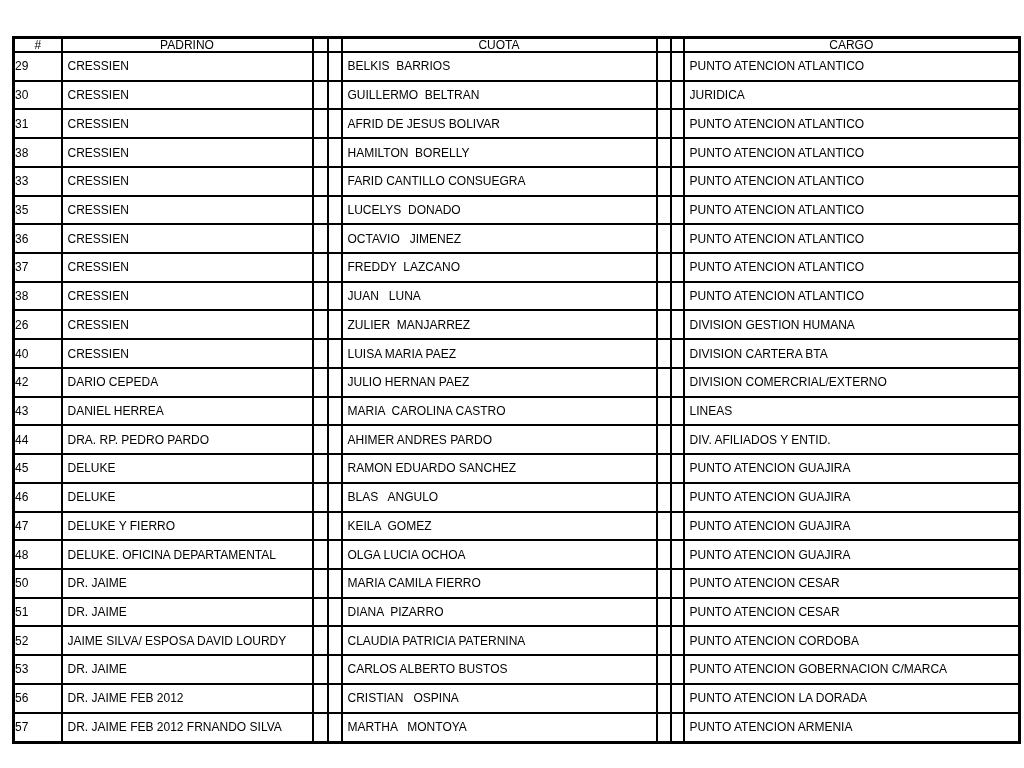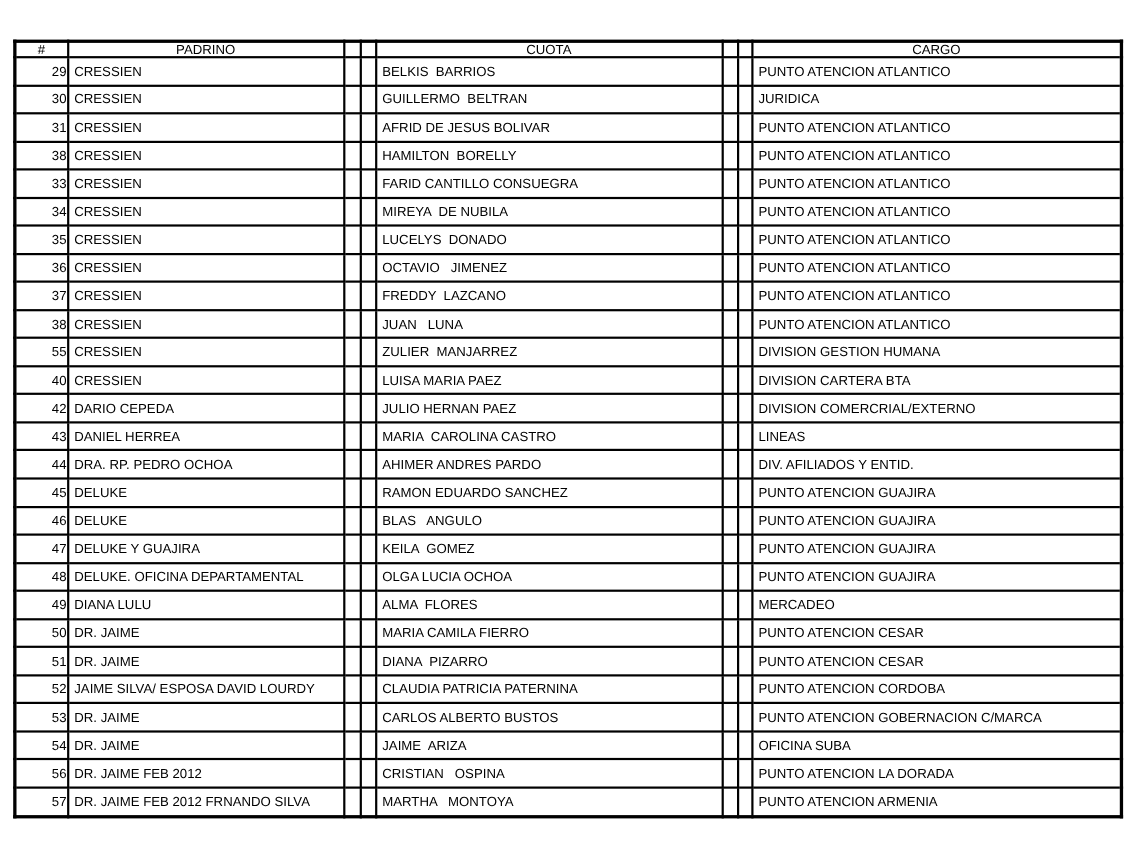--- a/index.html
+++ b/index.html
@@ -39,21 +39,21 @@
     text-align: left;
     vertical-align: middle;
     white-space: pre;
     overflow: hidden;
   }
   table.sheet thead th {
     text-align: center;
     padding: 0;
   }
   table.sheet td.num {
-    text-align: right;
+    text-align: left;
     padding: 0;
   }
   table.sheet td.spacer,
   table.sheet th.spacer {
     padding: 0;
   }
 </style>
 </head>
 <body>
 
@@ -126,30 +126,20 @@
           <td class="num">33</td>
           <td>CRESSIEN</td>
           <td class="spacer"></td>
           <td class="spacer"></td>
           <td>FARID CANTILLO CONSUEGRA</td>
           <td class="spacer"></td>
           <td class="spacer"></td>
           <td>PUNTO ATENCION ATLANTICO</td>
         </tr>
         <tr>
-          <td class="num">34</td>
-          <td>CRESSIEN</td>
-          <td class="spacer"></td>
-          <td class="spacer"></td>
-          <td>MIREYA  DE NUBILA</td>
-          <td class="spacer"></td>
-          <td class="spacer"></td>
-          <td>PUNTO ATENCION ATLANTICO</td>
-        </tr>
-        <tr>
           <td class="num">35</td>
           <td>CRESSIEN</td>
           <td class="spacer"></td>
           <td class="spacer"></td>
           <td>LUCELYS  DONADO</td>
           <td class="spacer"></td>
           <td class="spacer"></td>
           <td>PUNTO ATENCION ATLANTICO</td>
         </tr>
         <tr>
@@ -176,21 +166,21 @@
           <td class="num">38</td>
           <td>CRESSIEN</td>
           <td class="spacer"></td>
           <td class="spacer"></td>
           <td>JUAN   LUNA</td>
           <td class="spacer"></td>
           <td class="spacer"></td>
           <td>PUNTO ATENCION ATLANTICO</td>
         </tr>
         <tr>
-          <td class="num">55</td>
+          <td class="num">26</td>
           <td>CRESSIEN</td>
           <td class="spacer"></td>
           <td class="spacer"></td>
           <td>ZULIER  MANJARREZ</td>
           <td class="spacer"></td>
           <td class="spacer"></td>
           <td>DIVISION GESTION HUMANA</td>
         </tr>
         <tr>
           <td class="num">40</td>
@@ -217,21 +207,21 @@
           <td>DANIEL HERREA</td>
           <td class="spacer"></td>
           <td class="spacer"></td>
           <td>MARIA  CAROLINA CASTRO</td>
           <td class="spacer"></td>
           <td class="spacer"></td>
           <td>LINEAS</td>
         </tr>
         <tr>
           <td class="num">44</td>
-          <td>DRA. RP. PEDRO OCHOA</td>
+          <td>DRA. RP. PEDRO PARDO</td>
           <td class="spacer"></td>
           <td class="spacer"></td>
           <td>AHIMER ANDRES PARDO</td>
           <td class="spacer"></td>
           <td class="spacer"></td>
           <td>DIV. AFILIADOS Y ENTID.</td>
         </tr>
         <tr>
           <td class="num">45</td>
           <td>DELUKE</td>
@@ -247,49 +237,39 @@
           <td>DELUKE</td>
           <td class="spacer"></td>
           <td class="spacer"></td>
           <td>BLAS   ANGULO</td>
           <td class="spacer"></td>
           <td class="spacer"></td>
           <td>PUNTO ATENCION GUAJIRA</td>
         </tr>
         <tr>
           <td class="num">47</td>
-          <td>DELUKE Y GUAJIRA</td>
+          <td>DELUKE Y FIERRO</td>
           <td class="spacer"></td>
           <td class="spacer"></td>
           <td>KEILA  GOMEZ</td>
           <td class="spacer"></td>
           <td class="spacer"></td>
           <td>PUNTO ATENCION GUAJIRA</td>
         </tr>
         <tr>
           <td class="num">48</td>
           <td>DELUKE. OFICINA DEPARTAMENTAL</td>
           <td class="spacer"></td>
           <td class="spacer"></td>
           <td>OLGA LUCIA OCHOA</td>
           <td class="spacer"></td>
           <td class="spacer"></td>
           <td>PUNTO ATENCION GUAJIRA</td>
         </tr>
         <tr>
-          <td class="num">49</td>
-          <td>DIANA LULU</td>
-          <td class="spacer"></td>
-          <td class="spacer"></td>
-          <td>ALMA  FLORES</td>
-          <td class="spacer"></td>
-          <td class="spacer"></td>
-          <td>MERCADEO</td>
-        </tr>
-        <tr>
           <td class="num">50</td>
           <td>DR. JAIME</td>
           <td class="spacer"></td>
           <td class="spacer"></td>
           <td>MARIA CAMILA FIERRO</td>
           <td class="spacer"></td>
           <td class="spacer"></td>
           <td>PUNTO ATENCION CESAR</td>
         </tr>
         <tr>
@@ -314,30 +294,20 @@
         </tr>
         <tr>
           <td class="num">53</td>
           <td>DR. JAIME</td>
           <td class="spacer"></td>
           <td class="spacer"></td>
           <td>CARLOS ALBERTO BUSTOS</td>
           <td class="spacer"></td>
           <td class="spacer"></td>
           <td>PUNTO ATENCION GOBERNACION C/MARCA</td>
-        </tr>
-        <tr>
-          <td class="num">54</td>
-          <td>DR. JAIME</td>
-          <td class="spacer"></td>
-          <td class="spacer"></td>
-          <td>JAIME  ARIZA</td>
-          <td class="spacer"></td>
-          <td class="spacer"></td>
-          <td>OFICINA SUBA</td>
         </tr>
         <tr>
           <td class="num">56</td>
           <td>DR. JAIME FEB 2012</td>
           <td class="spacer"></td>
           <td class="spacer"></td>
           <td>CRISTIAN   OSPINA</td>
           <td class="spacer"></td>
           <td class="spacer"></td>
           <td>PUNTO ATENCION LA DORADA</td>

